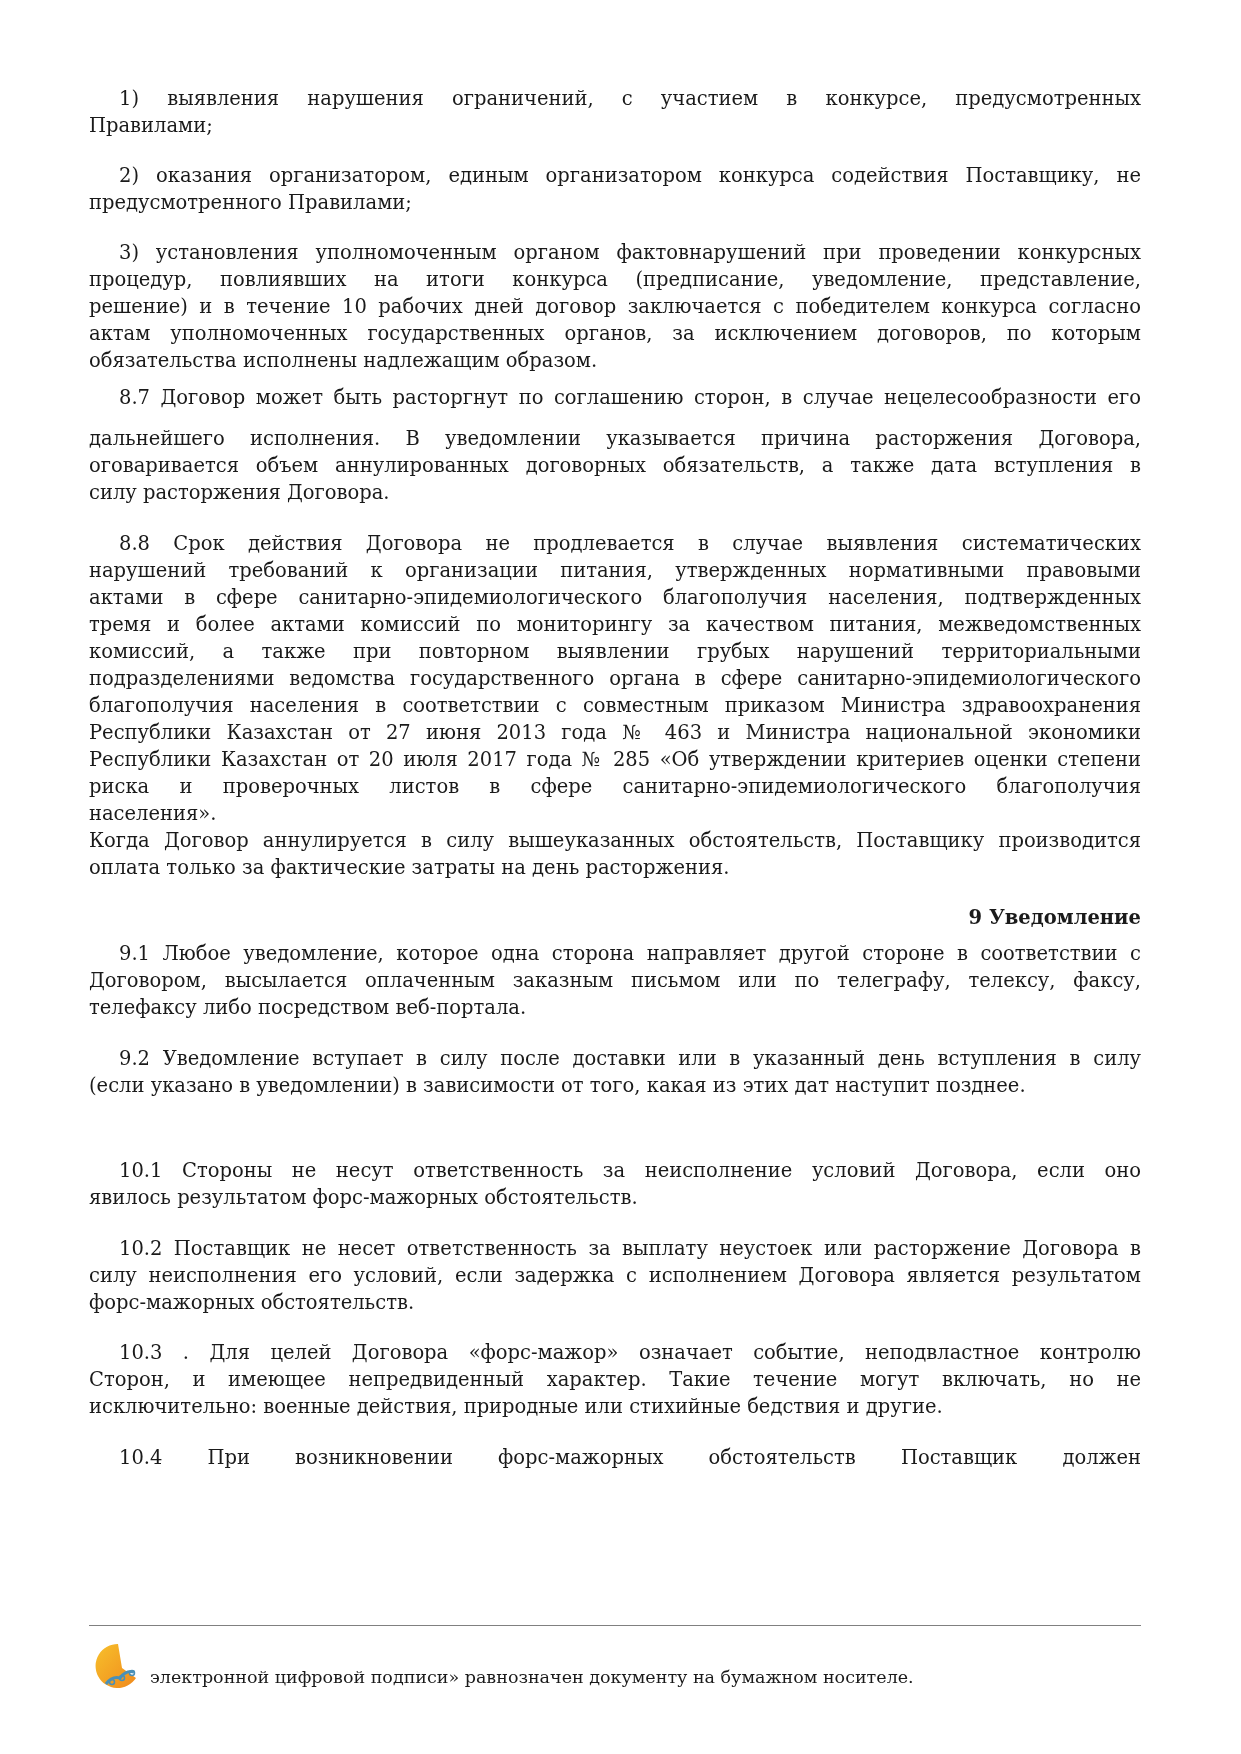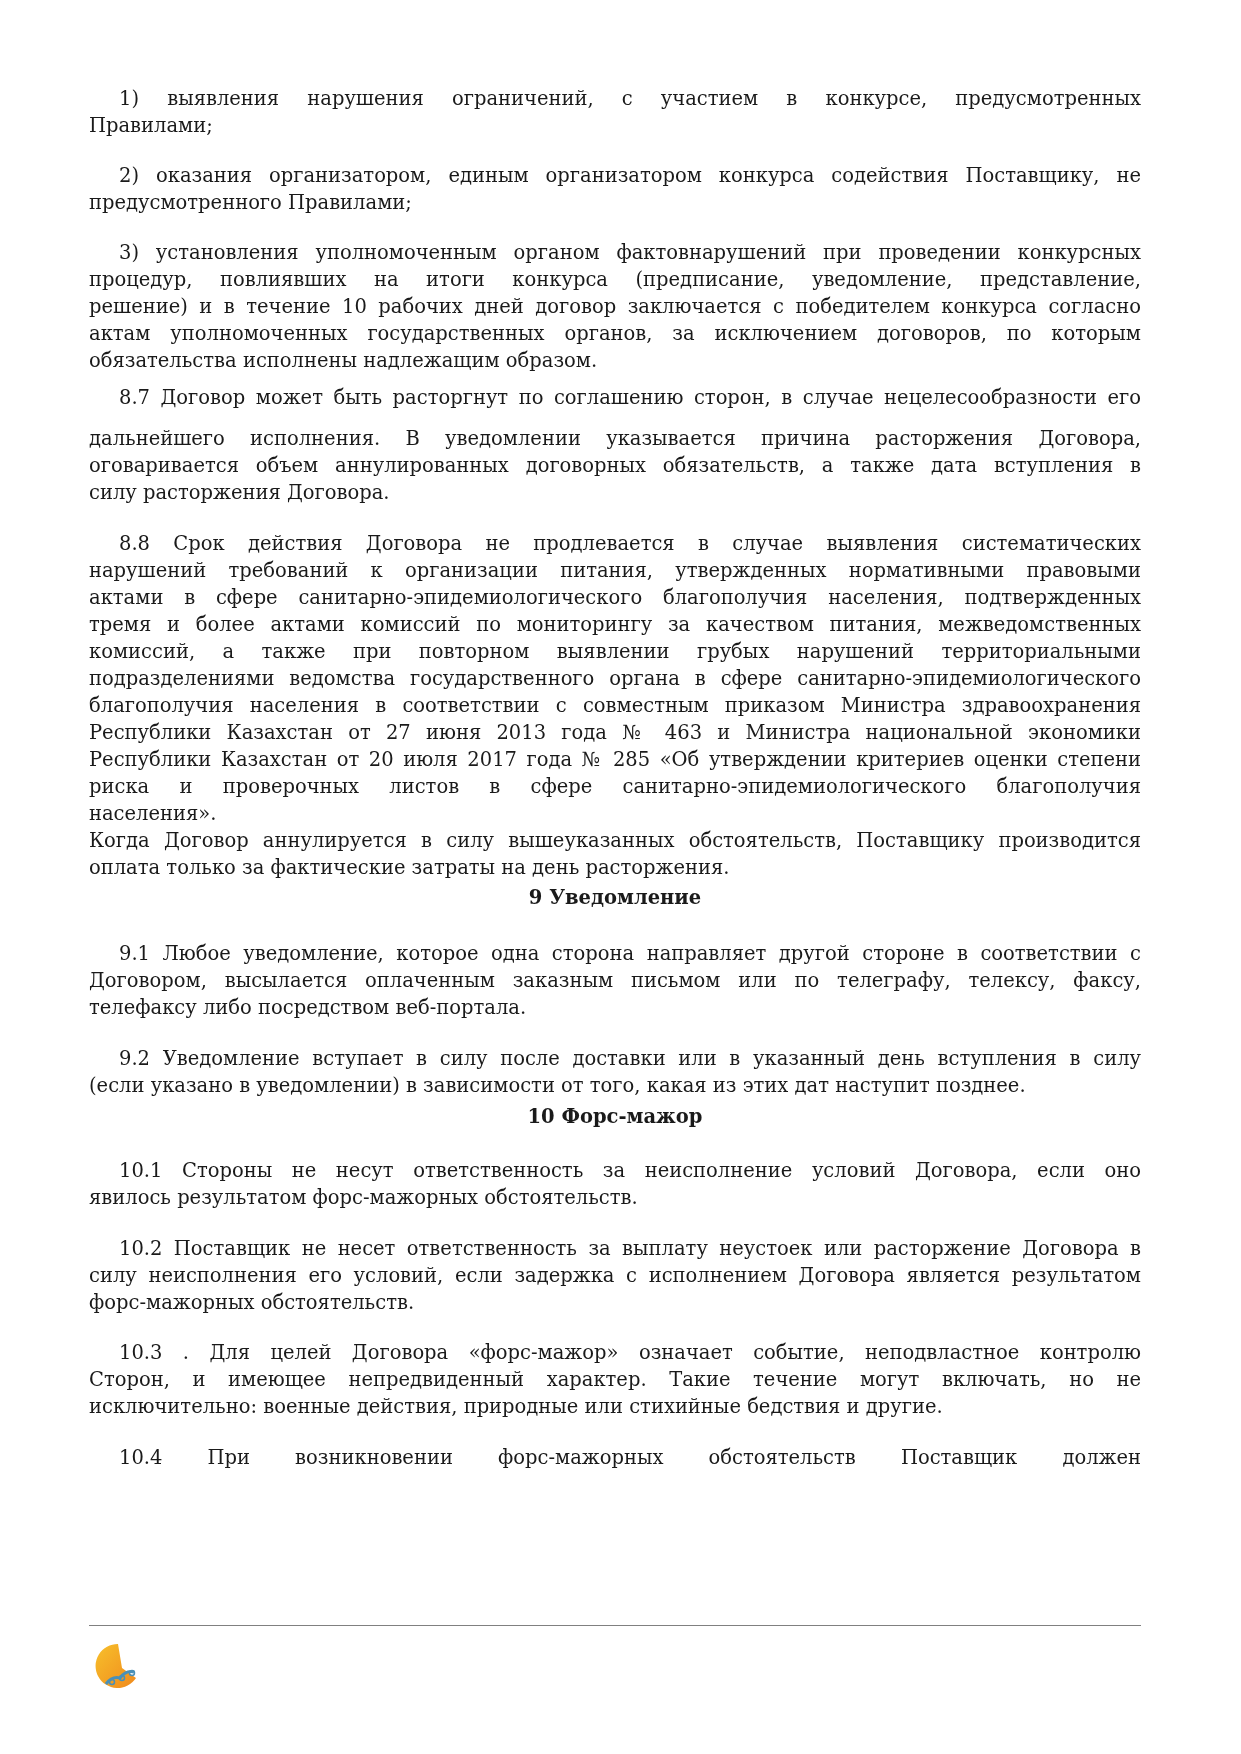--- a/index.html
+++ b/index.html
@@ -9,21 +9,21 @@
     font-family: "DejaVu Serif", serif; font-size: 19.5px; color: #1a1a1a; padding-left: 15px;
   }
   .line {
     position: absolute; left: 89px; width: 1052px; height: 28px; line-height: 28px;
     white-space: nowrap; text-align: justify; text-align-last: justify;
   }
   .line.first { text-indent: 30px; }
   .line.last { text-align-last: left; }
   .heading {
     position: absolute; left: 89px; width: 1052px; height: 28px; line-height: 28px;
-    text-align: center; font-weight: bold;
+    text-align: right; font-weight: bold; margin-top: 20px;
   }
   .footer-rule {
     position: absolute; left: 89px; top: 1625px; width: 1052px; height: 0;
     border-top: 1px solid #808080;
   }
   .footer-logo { position: absolute; left: 92px; top: 1640px; width: 52px; height: 52px; }
   .footer-text {
     position: absolute; left: 150px; width: 1000px; height: 24px; line-height: 24px;
     font-size: 17.5px; white-space: nowrap; color: #1a1a1a;
   }
@@ -83,21 +83,20 @@
     <div class="line first" style="top:940px">9.1 Любое уведомление, которое одна сторона направляет другой стороне в соответствии с</div>
     <div class="line" style="top:967px">Договором, высылается оплаченным заказным письмом или по телеграфу, телексу, факсу,</div>
     <div class="line last" style="top:994px">телефаксу либо посредством веб-портала.</div>
   </div>
 
   <div>
     <div class="line first" style="top:1045px">9.2 Уведомление вступает в силу после доставки или в указанный день вступления в силу</div>
     <div class="line last" style="top:1072px">(если указано в уведомлении) в зависимости от того, какая из этих дат наступит позднее.</div>
   </div>
 
-  <div class="heading" style="top:1103px">10 Форс-мажор</div>
 
   <div>
     <div class="line first" style="top:1157px">10.1 Стороны не несут ответственность за неисполнение условий Договора, если оно</div>
     <div class="line last" style="top:1184px">явилось результатом форс-мажорных обстоятельств.</div>
   </div>
 
   <div>
     <div class="line first" style="top:1235px">10.2 Поставщик не несет ответственность за выплату неустоек или расторжение Договора в</div>
     <div class="line" style="top:1262px">силу неисполнения его условий, если задержка с исполнением Договора является результатом</div>
     <div class="line last" style="top:1289px">форс-мажорных обстоятельств.</div>
@@ -124,13 +123,14 @@
         </linearGradient>
       </defs>
       <path d="M26 4 A22 22 0 1 0 44 38 L30 28 Z" fill="url(#sunGrad)"></path>
       <path d="M14 44 Q20 36 28 38 Q34 30 42 32" stroke="#4a90b8" stroke-width="3" fill="none"></path>
       <circle cx="20" cy="42" r="2.5" fill="none" stroke="#4a90b8" stroke-width="1.5"></circle>
       <circle cx="30" cy="38" r="2.5" fill="none" stroke="#4a90b8" stroke-width="1.5"></circle>
       <circle cx="40" cy="33" r="2.5" fill="none" stroke="#4a90b8" stroke-width="1.5"></circle>
     </svg>
   </div>
 
+  <div class="footer-text" style="top:1665px">электронной цифровой подписи» равнозначен документу на бумажном носителе.</div>
 </div>
 
 </body></html>

